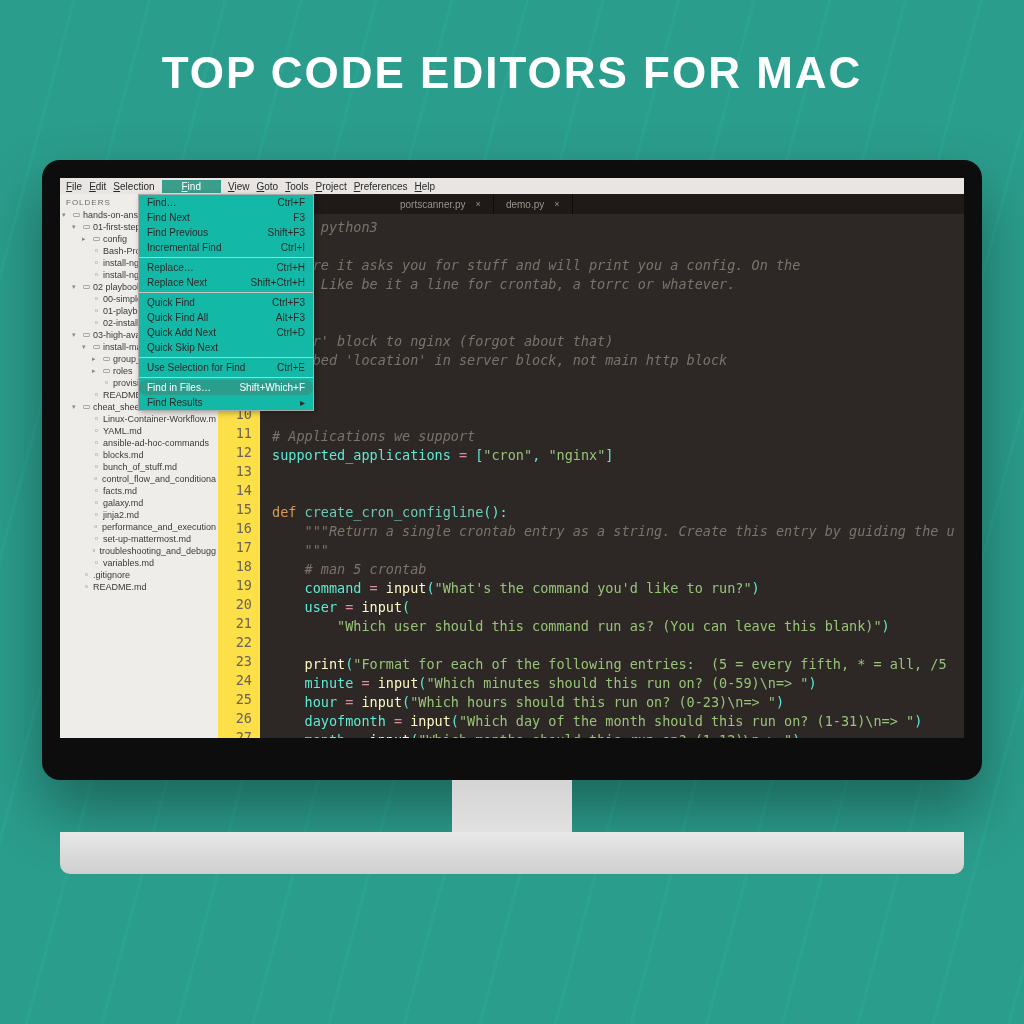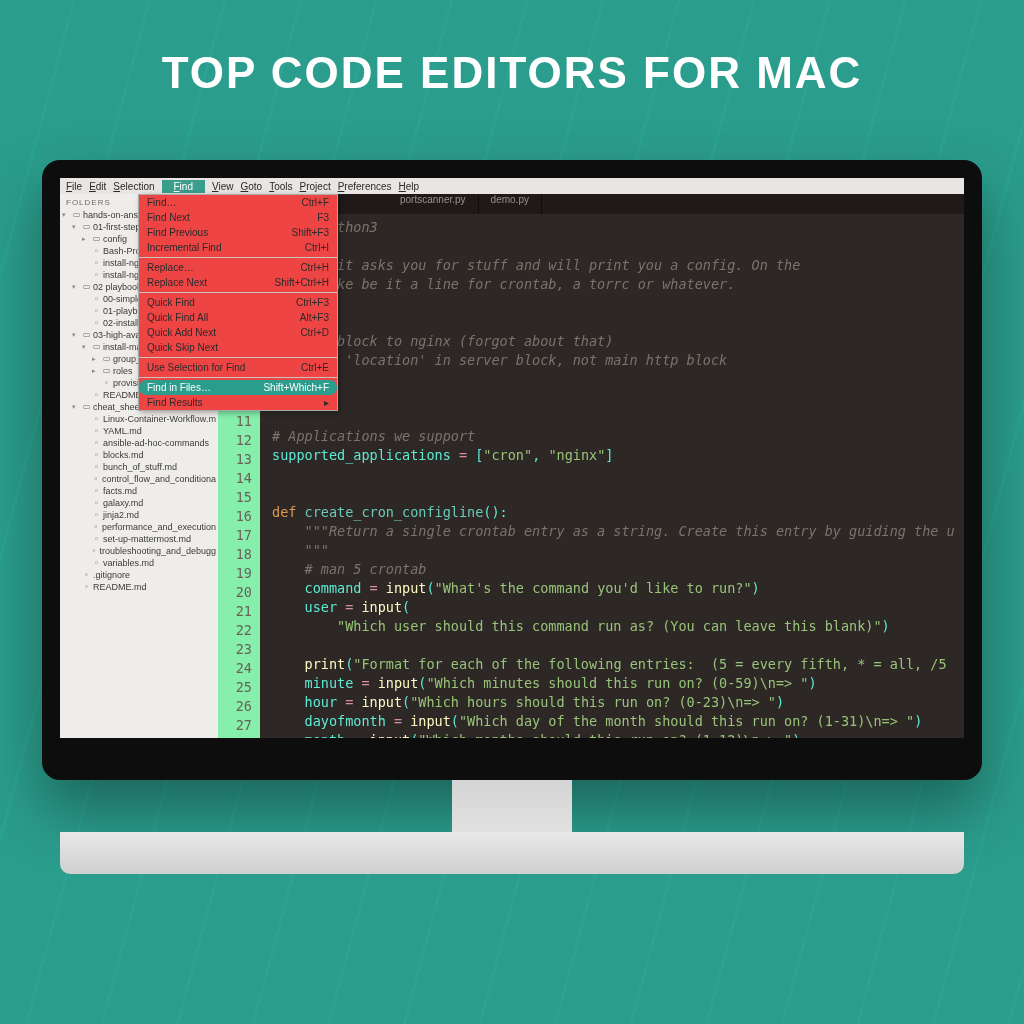--- a/index.html
+++ b/index.html
@@ -68,21 +68,21 @@
     display: flex;
     align-items: center;
     gap: 7px;
     padding: 0 6px;
     font-size: 10px;
     color: #2a2a2a;
     font-family: Liberation Sans, sans-serif;
   }
   .menubar span { cursor: default; }
   .menubar span u { text-decoration: underline; }
-  .menubar .active { background: #3b9d8c; color: #fff; padding: 1px 12px; }
+  .menubar .active { background: #3b9d8c; color: #fff; padding: 1px 20px; }
   
   .sidebar {
     position: absolute;
     top: 16px; left: 0;
     width: 158px;
     bottom: 0;
     background: #efede9;
     color: #3a3a3a;
     font-size: 9px;
     font-family: Helvetica, Arial, sans-serif;
@@ -103,22 +103,22 @@
   .tree-row .icon { width: 9px; font-size: 8px; color: #6a6a6a; text-align: center; }
   .tree-row .caret { width: 8px; font-size: 7px; color: #8a8a8a; }
   .indent-0 { padding-left: 0px; }
   .indent-1 { padding-left: 10px; }
   .indent-2 { padding-left: 20px; }
   .indent-3 { padding-left: 30px; }
   
   .dropdown {
     position: absolute;
     top: 16px; left: 78px;
-    width: 200px;
-    background: #ef4444;
+    width: 176px;
+    background: #14b8a6;
     border: 1px solid #aaa;
     box-shadow: 2px 2px 6px rgba(0,0,0,.3);
     font-size: 10px;
     color: #2a2a2a;
     font-family: Helvetica, Arial, sans-serif;
   }
   .dd-row {
     display: flex; justify-content: space-between;
     padding: 1px 8px;
     line-height: 13px;
@@ -135,41 +135,40 @@
     display: flex;
     padding-left: 170px;
     font-size: 10px;
     color: #9a938c;
     font-family: Helvetica, Arial, sans-serif;
   }
   .tab {
     display: flex; align-items: center; gap: 10px;
     padding: 0 12px;
     border-right: 1px solid #0f0c0a;
-    flex-direction: column;
   }
   .tab .x { font-size: 9px; }
   
   .editor {
     position: absolute;
     top: 36px; left: 158px; right: 0; bottom: 0;
     background: #2d2825;
     font-family: "Menlo", "Consolas", monospace;
     font-size: 13.5px;
     line-height: 19px;
     color: #cfc9c0;
   }
   .gutter {
     position: absolute;
-    top: 4px; left: 0; bottom: 0;
+    top: 16px; left: 0; bottom: 0;
     width: 42px;
     text-align: right;
     padding: 4px 8px 0 0;
     color: #6a625a;
-    background: #86efac;
+    background: #fde047;
   }
   .code {
     position: absolute;
     top: 0; left: 42px; right: 0; bottom: 0;
     padding: 4px 8px 0 12px;
     white-space: pre;
     overflow: hidden;
   }
   .c-com { color: #7a736b; font-style: italic; }
   .c-kw { color: #d99b52; }

